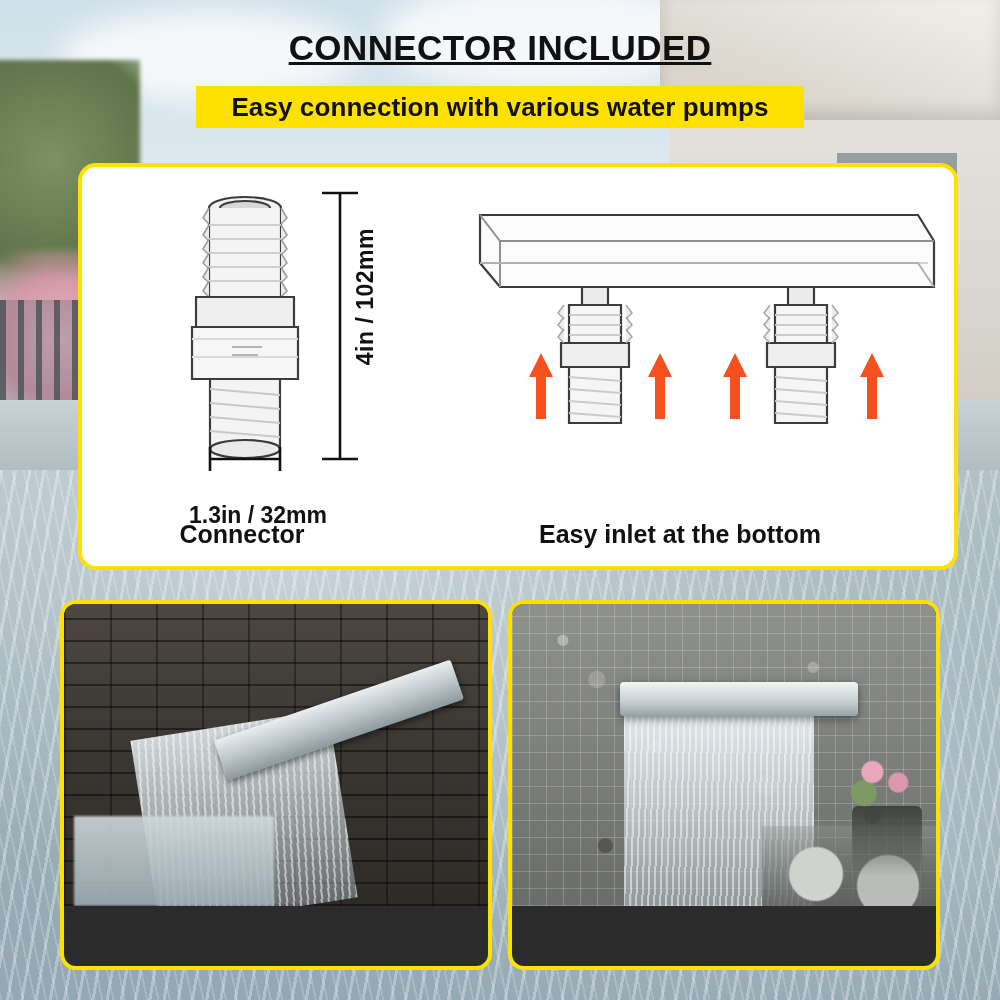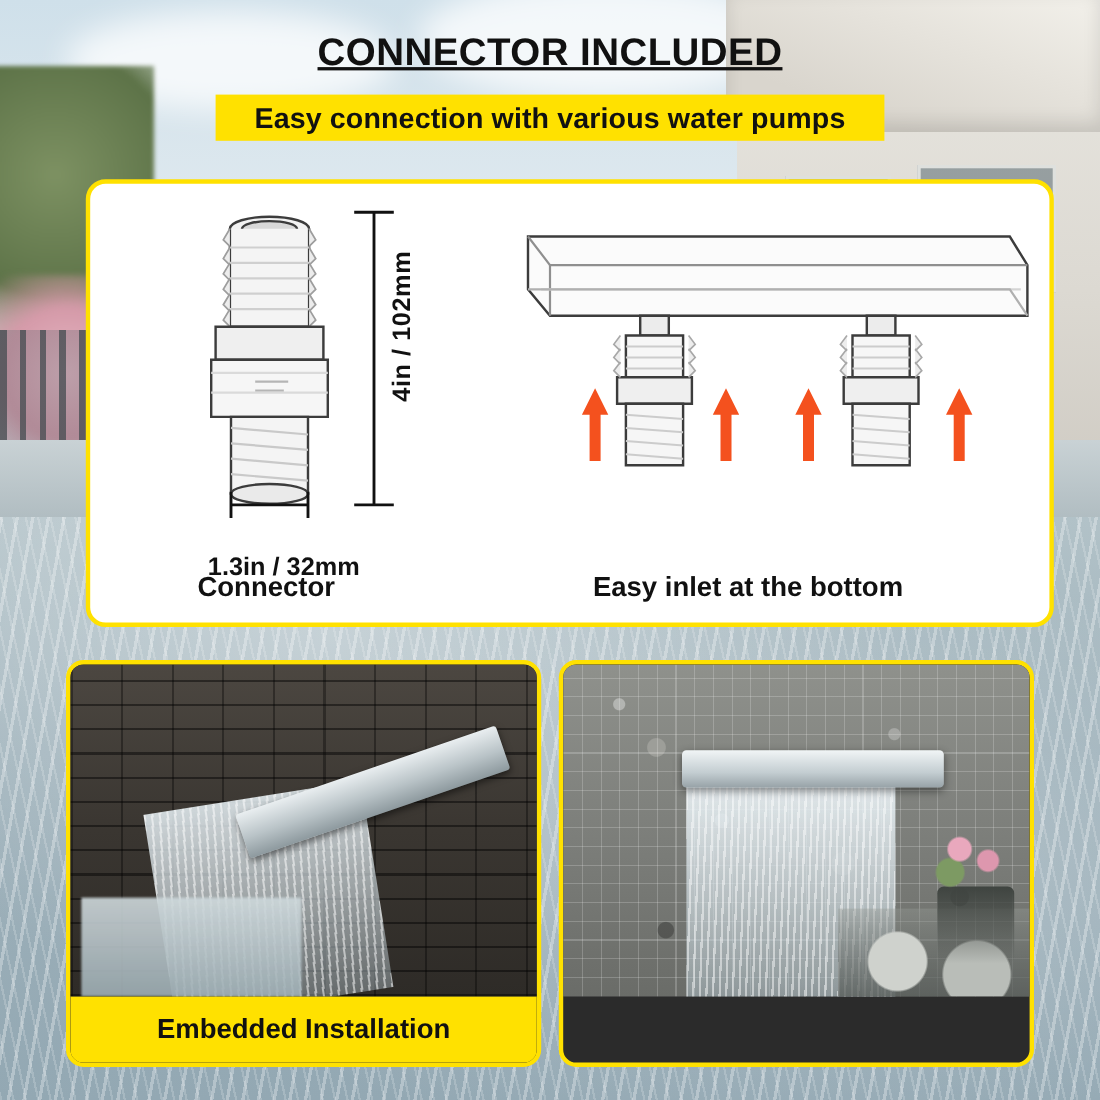--- a/index.html
+++ b/index.html
@@ -314,21 +314,20 @@
 <div class="cap cap-connector">Connector</div>
 <div class="cap cap-inlet">Easy inlet at the bottom</div>
 
 <div class="card card-left">
   <div class="card-photo">
     <div class="brickwall"></div>
     <div class="waterfall"></div>
     <div class="spillway"></div>
     <div class="pool"></div>
   </div>
-  <div class="card-label">Embedded Installation</div>
 </div>
 
 <div class="card card-right">
   <div class="card-photo">
     <div class="gabion"></div>
     <div class="gabion-speck"></div>
     <div class="waterfall2"></div>
     <div class="spill2"></div>
     <div class="rocks"></div>
     <div class="flowerpot"></div>

